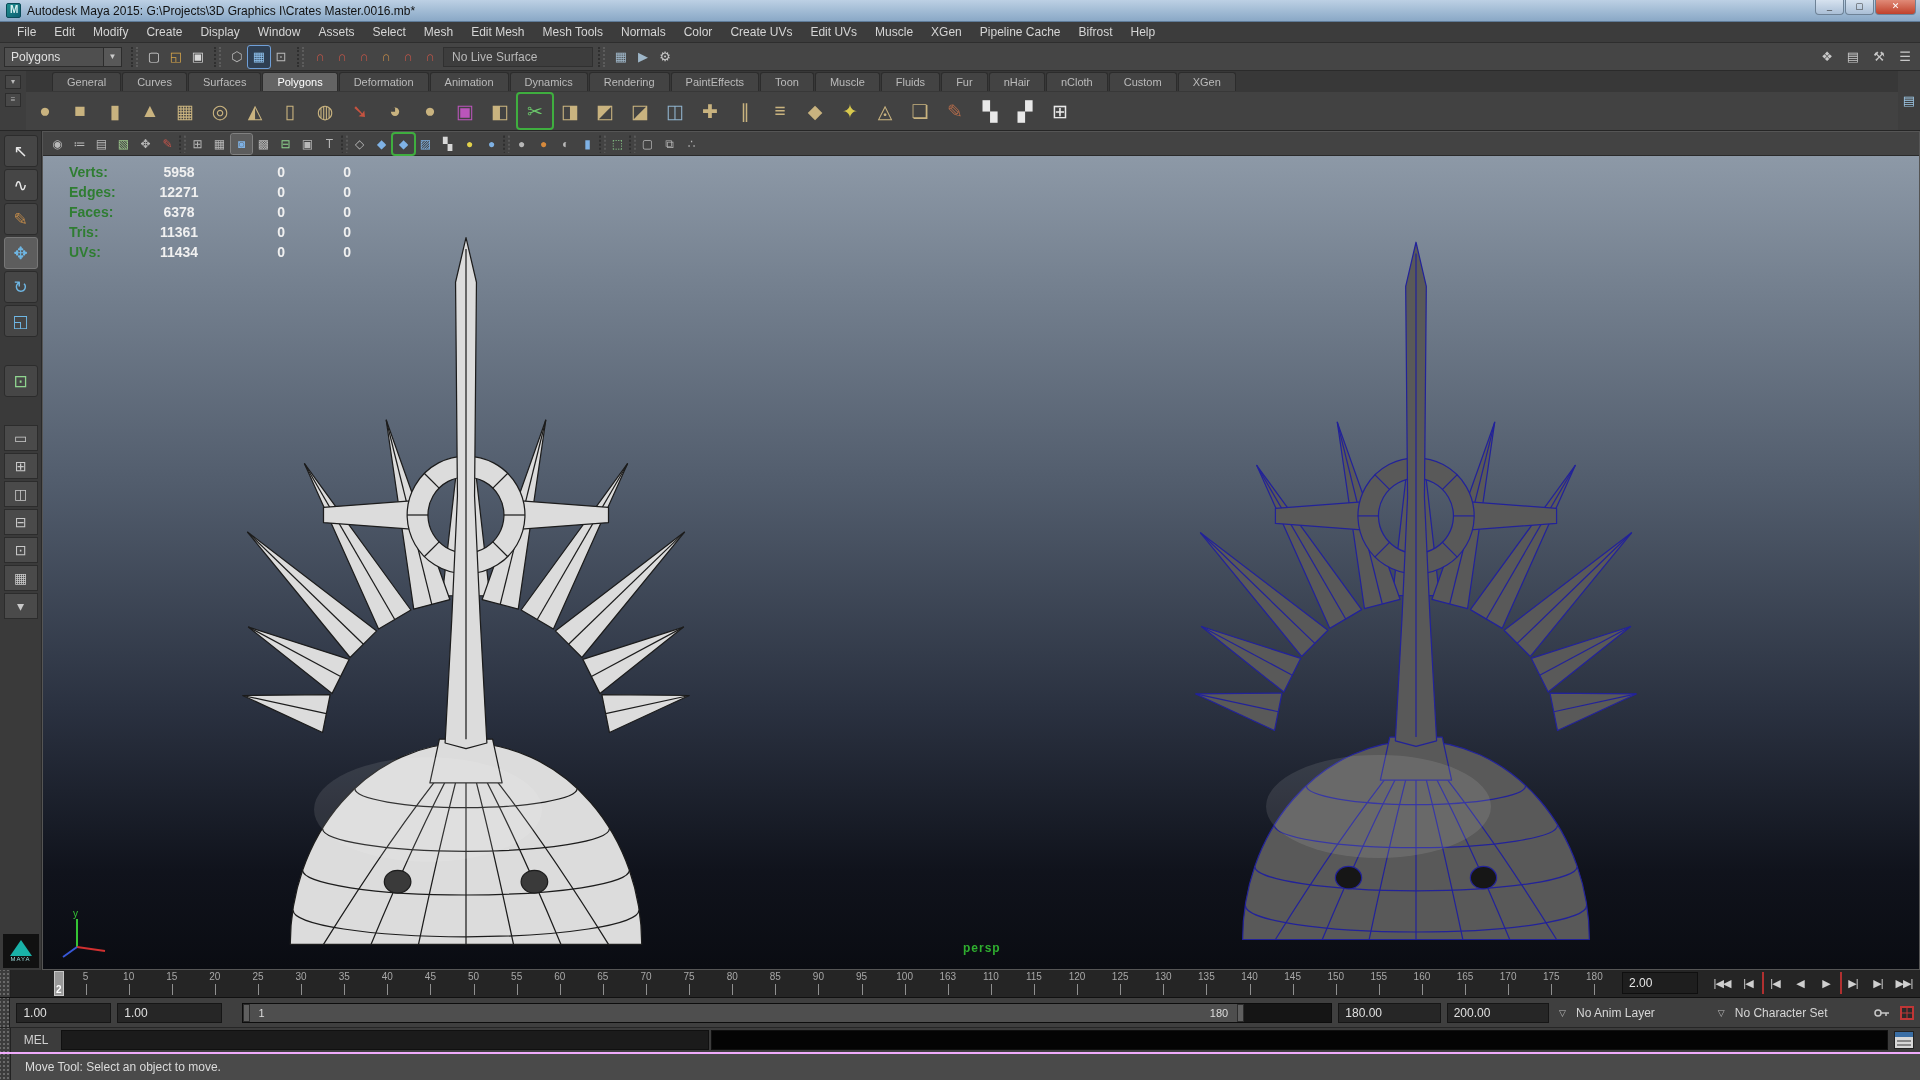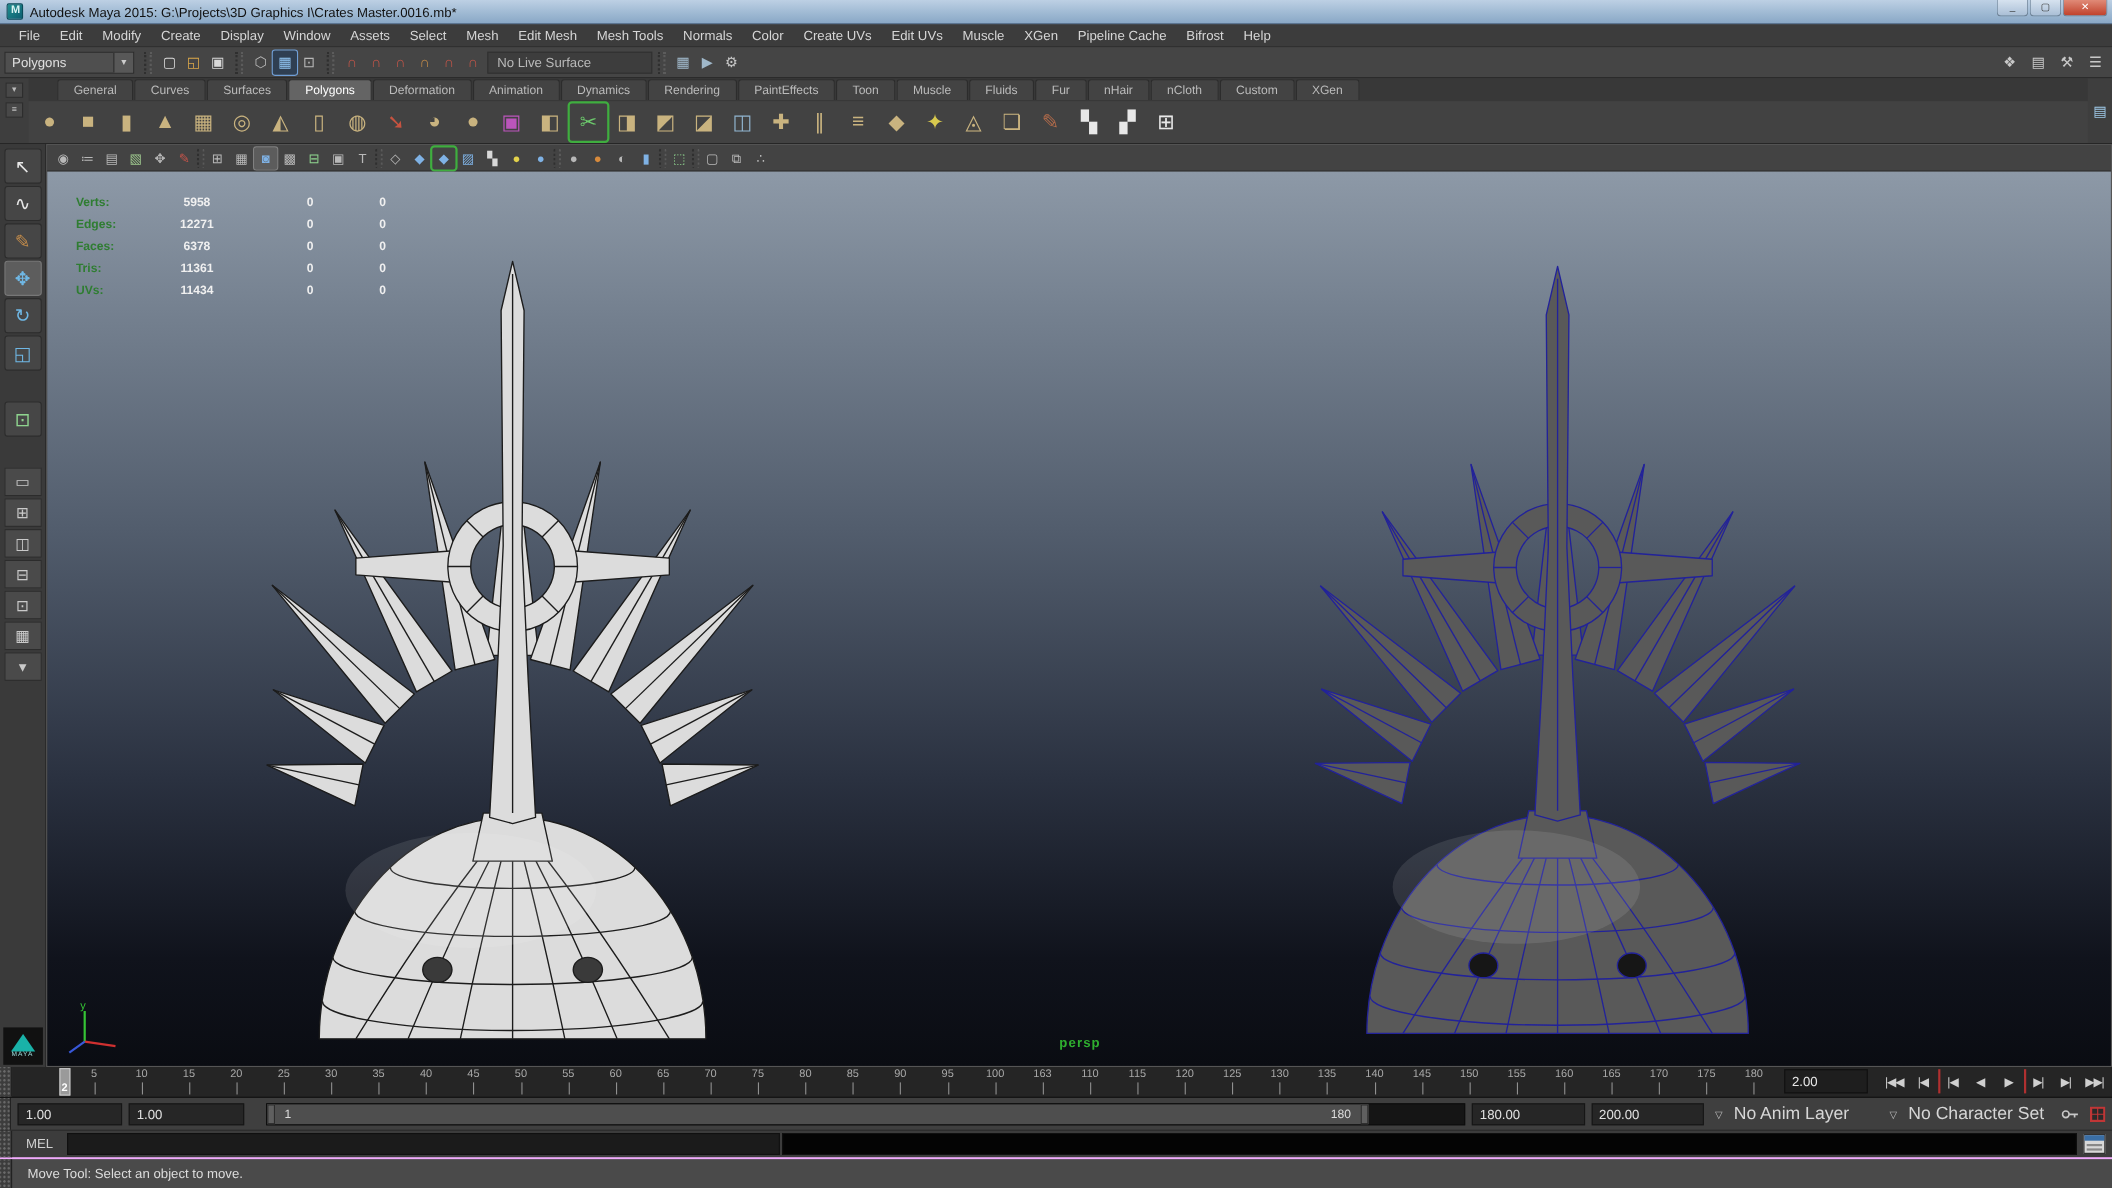--- a/index.html
+++ b/index.html
@@ -60,21 +60,21 @@
   .panel-menus { height:20px; background:#3e3e3e; display:flex; align-items:center; padding-left:8px; border-bottom:1px solid #2e2e2e; }
   .panel-menu { padding:2px 10px; color:#d2d2d2; font-size:11px; }
   .panel-toolbar { height:24px; background:#434343; display:flex; align-items:center; padding-left:4px; gap:1px; border-bottom:1px solid #2a2a2a; }
   .picon { width:21px; height:20px; display:flex; align-items:center; justify-content:center; font-size:12px; border-radius:2px; }
   .picon.active { outline:2px solid #3fae3f; }
   .picon.lit { background:#5c5c5c; outline:1px solid #808080; }
   .picon.sep { width:7px; border-left:2px dotted #2f2f2f; border-right:2px dotted #5a5a5a; height:18px; }
 
   .canvas { flex:1; position:relative; overflow:hidden; background:linear-gradient(#8d99a7 0%, #74808f 16%, #525d6d 40%, #2a3140 68%, #10131c 88%, #0a0c12 100%); }
 
-  .hud { position:absolute; left:26px; top:20px; font-size:11px; font-weight:bold; }
+  .hud { position:absolute; left:26px; top:8px; font-size:14px; font-weight:bold; }
   .hud-row { display:flex; height:20px; line-height:16px; }
   .hud-row .hl { width:70px; color:#2f7d32; }
   .hud-row .hv { width:80px; text-align:center; color:#f0f0f0; }
   .hud-row .h0a { width:66px; text-align:right; color:#f0f0f0; }
   .hud-row .h0b { width:66px; text-align:right; color:#f0f0f0; }
 
   .model { position:absolute; }
   .model-left { left:195px; top:55px; width:456px; height:741px; }
   .model-right { left:1148px; top:60px; width:450px; height:731px; }
 
@@ -97,21 +97,21 @@
 
   
   .rangeslider { height:30px; background:#3f3f3f; border-bottom:1px solid #262626; display:flex; align-items:center; gap:6px; padding-right:4px; }
   .rfield { height:20px; background:#262626; border:1px solid #161616; color:#e0e0e0; font-size:12px; padding:2px 6px; }
   .rf-a { width:100px; } .rf-b { width:110px; margin-right:14px; } .rf-c { width:108px; } .rf-d { width:108px; }
   .rangebar { width:1160px; height:20px; background:#151515; border:1px solid #0d0d0d; position:relative; }
   .range-handle { position:absolute; left:0; top:0; height:100%; width:92%; background:#4e4e4e; display:flex; align-items:center; justify-content:space-between; padding:0 8px; color:#ddd; font-size:11px; }
   .range-handle .cap { position:absolute; top:0; width:7px; height:100%; background:#5f5f5f; border:1px solid #2c2c2c; }
   .range-handle .capL { left:0; } .range-handle .capR { right:0; }
   .dd-arrow { width:16px; color:#bbb; font-size:9px; text-align:center; }
-  .rlabel { color:#d6d6d6; font-size:16px; white-space:nowrap; width:140px; }
+  .rlabel { color:#d6d6d6; font-size:12px; white-space:nowrap; width:140px; }
   .rs-icon { width:20px; height:18px; display:flex; align-items:center; justify-content:center; }
 
   
   .cmdline { height:26px; background:#3c3c3c; border-bottom:2px solid #f0abfc; display:flex; align-items:center; }
   .cmd-label { width:50px; text-align:center; color:#d0d0d0; font-size:12px; }
   .cmd-input { width:648px; height:20px; background:#1b1b1b; border:1px solid #101010; }
   .cmd-result { flex:1; height:20px; background:#040404; border:1px solid #101010; margin-left:2px; }
   .script-icon { width:20px; height:18px; margin:0 6px; background:#d8d8d8; border:1px solid #222; position:relative; }
   .script-icon::before { content:""; position:absolute; top:0; left:0; right:0; height:5px; background:#3a6ea5; }
   .script-icon::after { content:""; position:absolute; top:8px; left:2px; right:2px; height:2px; background:#888; box-shadow:0 4px 0 #888; }

